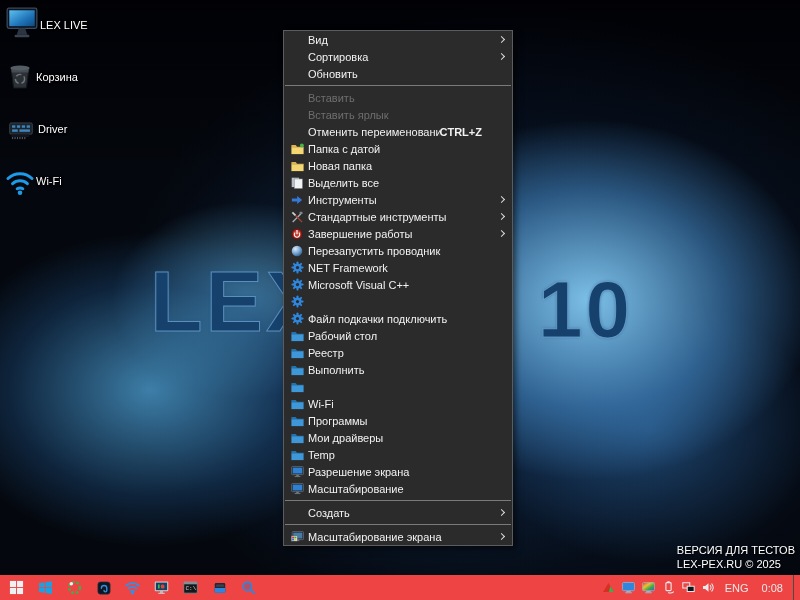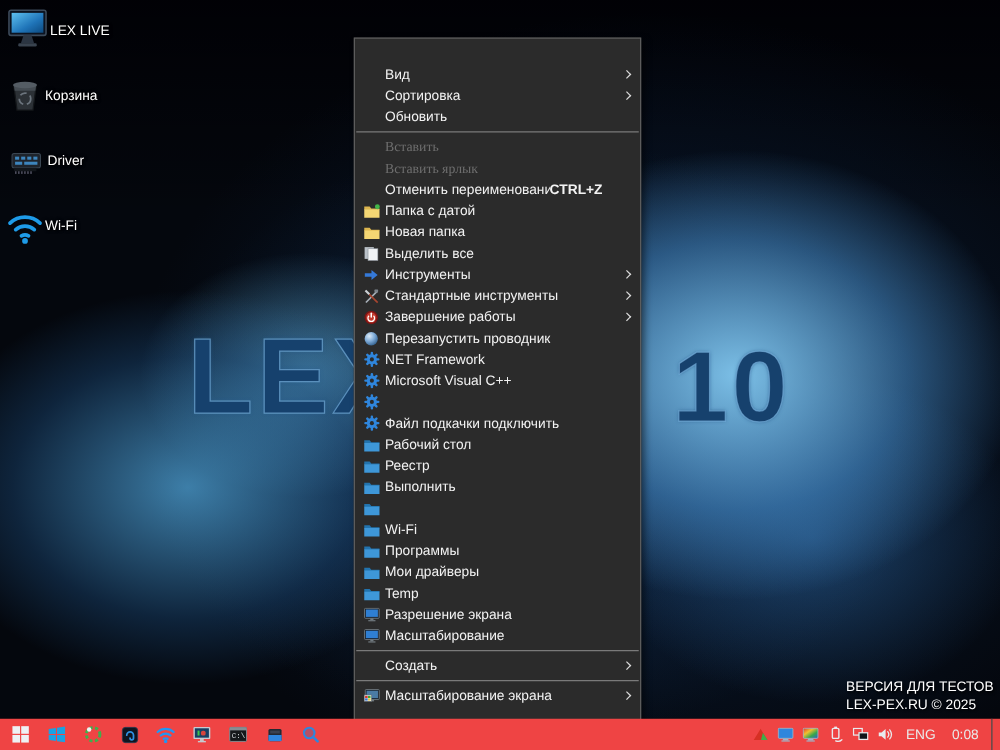--- a/index.html
+++ b/index.html
@@ -31,24 +31,24 @@
   
   .desk-icons { position:absolute; left:4px; top:6px; width:80px; z-index:2; }
   .desk-icon { display:flex; flex-direction:row; align-items:center; margin-bottom:18px; cursor:default; }
   .desk-icon .dico { height:34px; display:flex; align-items:flex-end; justify-content:center; }
   .desk-icon .dlabel { margin-top:3px; font-size:11px; color:#fff; text-shadow:1px 1px 2px #000, 0 0 3px #000; white-space:nowrap; }
 
   
   .ctx-menu {
     position:absolute; left:283px; top:30px; width:230px; z-index:10;
     background:#2b2b2b; border:1px solid #5c5c5c;
-    padding:20px 0; box-shadow:3px 3px 6px rgba(0,0,0,0.55);
+    padding:0 0; box-shadow:3px 3px 6px rgba(0,0,0,0.55);
   }
   .menu-item { display:flex; align-items:center; height:17px; padding:0 6px 0 7px; font-size:11px; color:#f2f2f2; white-space:nowrap; }
-  .menu-item.disabled { color:#6e6e6e;font-family:Liberation Serif, serif; }
+  .menu-item.disabled { color:#6e6e6e; }
   .mi-icon { width:17px; height:14px; flex:none; display:flex; align-items:center; }
   .mi-label { flex:1; overflow:hidden; }
   .mi-shortcut { margin-right:14px;font-weight:bold; }
   .mi-arrow-zone { width:10px; flex:none; display:flex; justify-content:flex-end; }
   .chev { width:5px; height:5px; border-right:1.4px solid #dcdcdc; border-top:1.4px solid #dcdcdc; transform:rotate(45deg); margin-right:2px; }
   .menu-sep { height:1px; background:#7a7a7a; margin:3px 1px; }
 
   
   .version { position:absolute; right:5px; bottom:29px; text-align:left; color:#fff; font-size:11px; line-height:14px; z-index:2; text-shadow:1px 1px 2px #000; }
 

